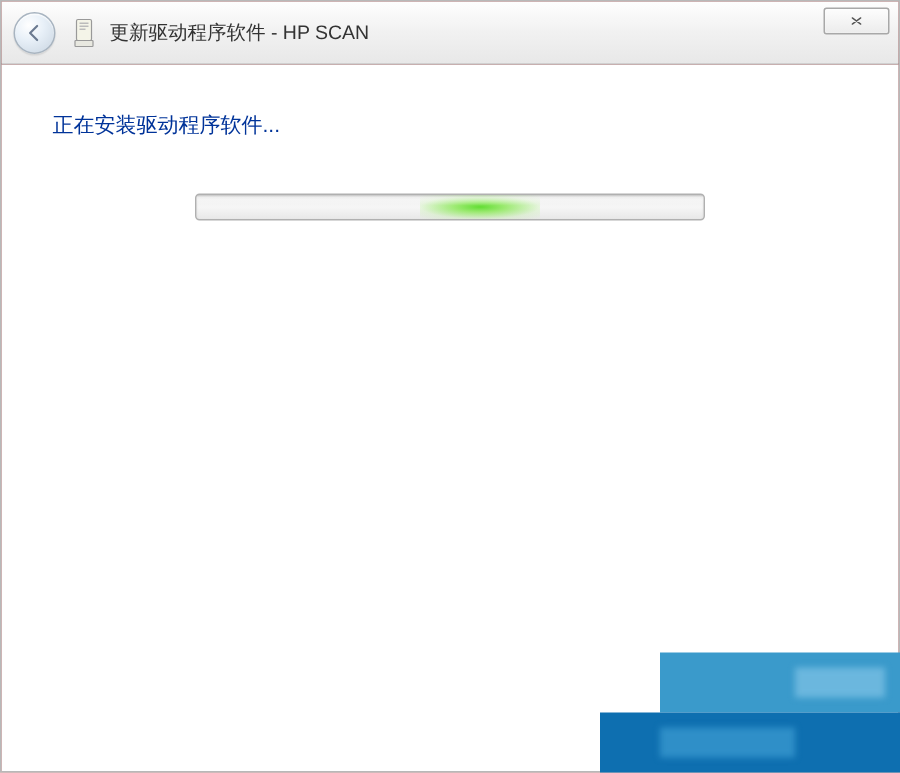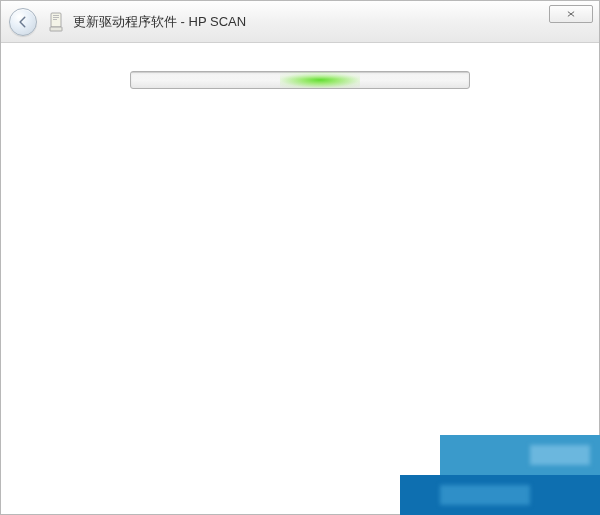--- a/index.html
+++ b/index.html
@@ -188,20 +188,21 @@
     </div>
     <div class="title-text">更新驱动程序软件 - HP SCAN</div>
     <div class="close-btn">
       <svg viewBox="0 0 20 12">
         <path d="M6 3 L14 9 M14 3 L6 9" stroke="#555" stroke-width="1.3" stroke-linecap="round"></path>
       </svg>
     </div>
   </div>
 
   <div class="content">
+    <div class="status-text">正在安装驱动程序软件...</div>
     <div class="progress-container">
       <div class="progress-glow"></div>
       <div class="progress-highlight"></div>
     </div>
   </div>
 </div>
 
 <div class="footer-overlay">
   <div class="block1"></div>
   <div class="block2"></div>

